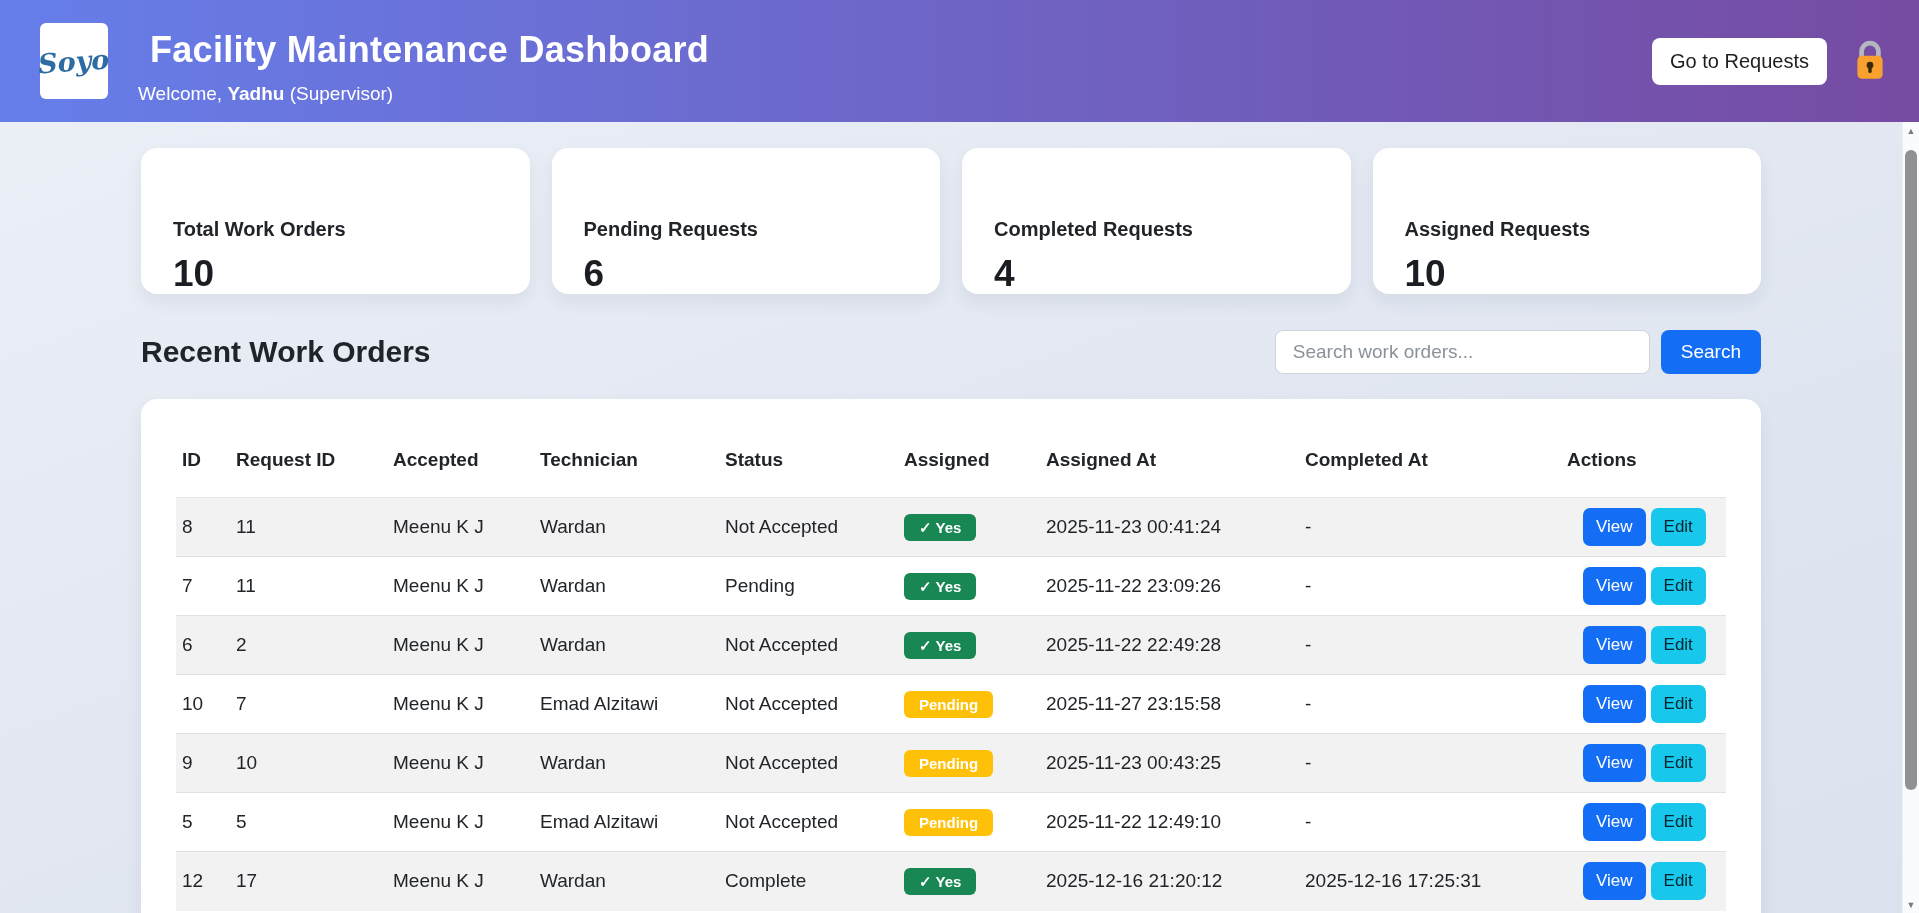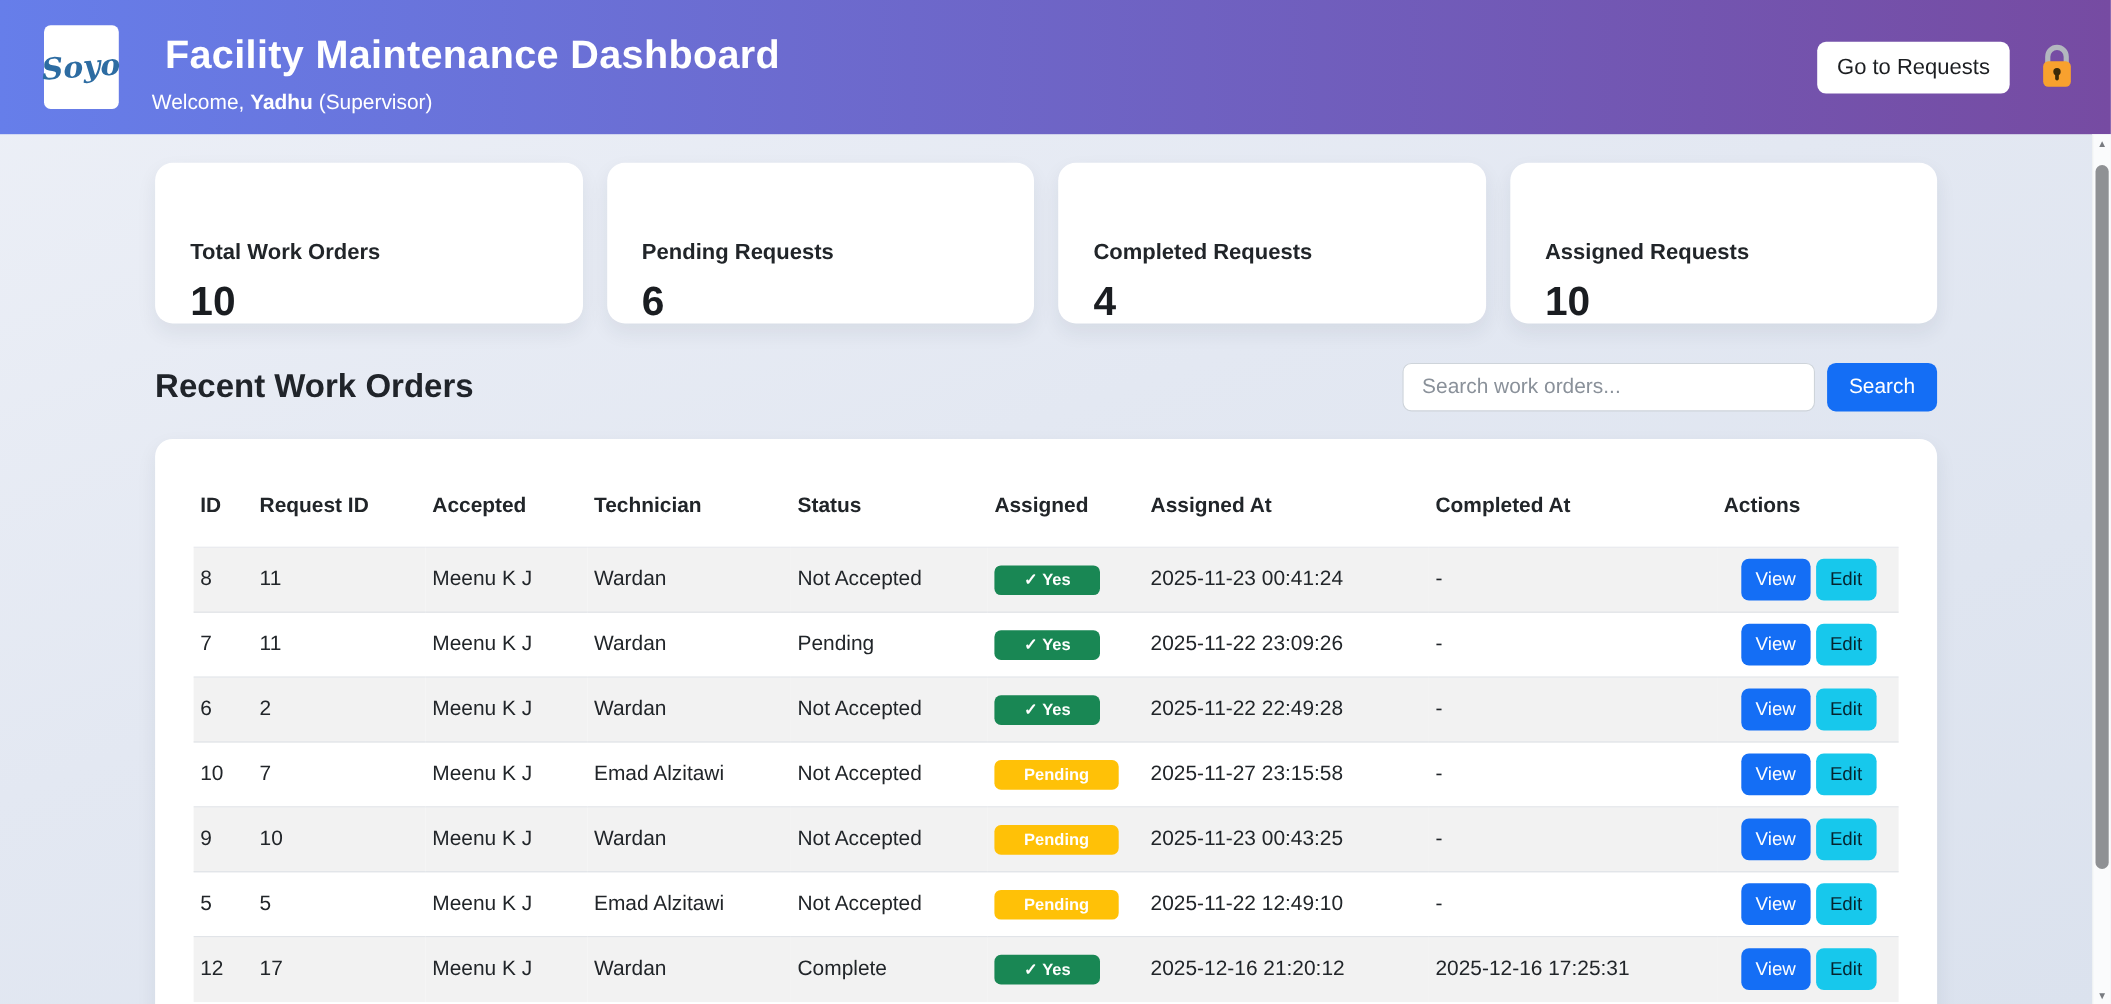--- a/index.html
+++ b/index.html
@@ -67,21 +67,21 @@
   }
   table { width:100%; border-collapse:collapse; font-size:19px; color:#212529; table-layout:fixed; }
   thead th {
     text-align:left; font-weight:700; padding:12px 6px 26px 6px;
     border-bottom:1px solid #e5e7eb; font-size:19px;
   }
   tbody tr { height:59px; border-top:1px solid #dee2e6; }
   tbody tr:nth-child(odd) { background:#f2f2f2; }
   tbody td { padding:0 6px; }
   .badge {
-    display:inline-block; padding:6px 27px; border-radius:6px;
+    display:inline-block; padding:6px 15px; border-radius:6px;
     color:#fff; font-size:15px; font-weight:700; line-height:1;
   }
   .badge-yes { background:var(--badge-yes,#198754); }
   .badge-pending { background:var(--badge-pending,#ffc107); }
   .btn { border:none; border-radius:7px; font-family:inherit; font-size:17px; padding:9px 13px; cursor:pointer; }
   .btn-view { background:var(--view-button,#146ef5); color:#fff; margin-right:5px;margin-left:16px; }
   .btn-edit { background:var(--edit-button,#17c8ec); color:#06242e; }
 
   
   .scrollbar {

